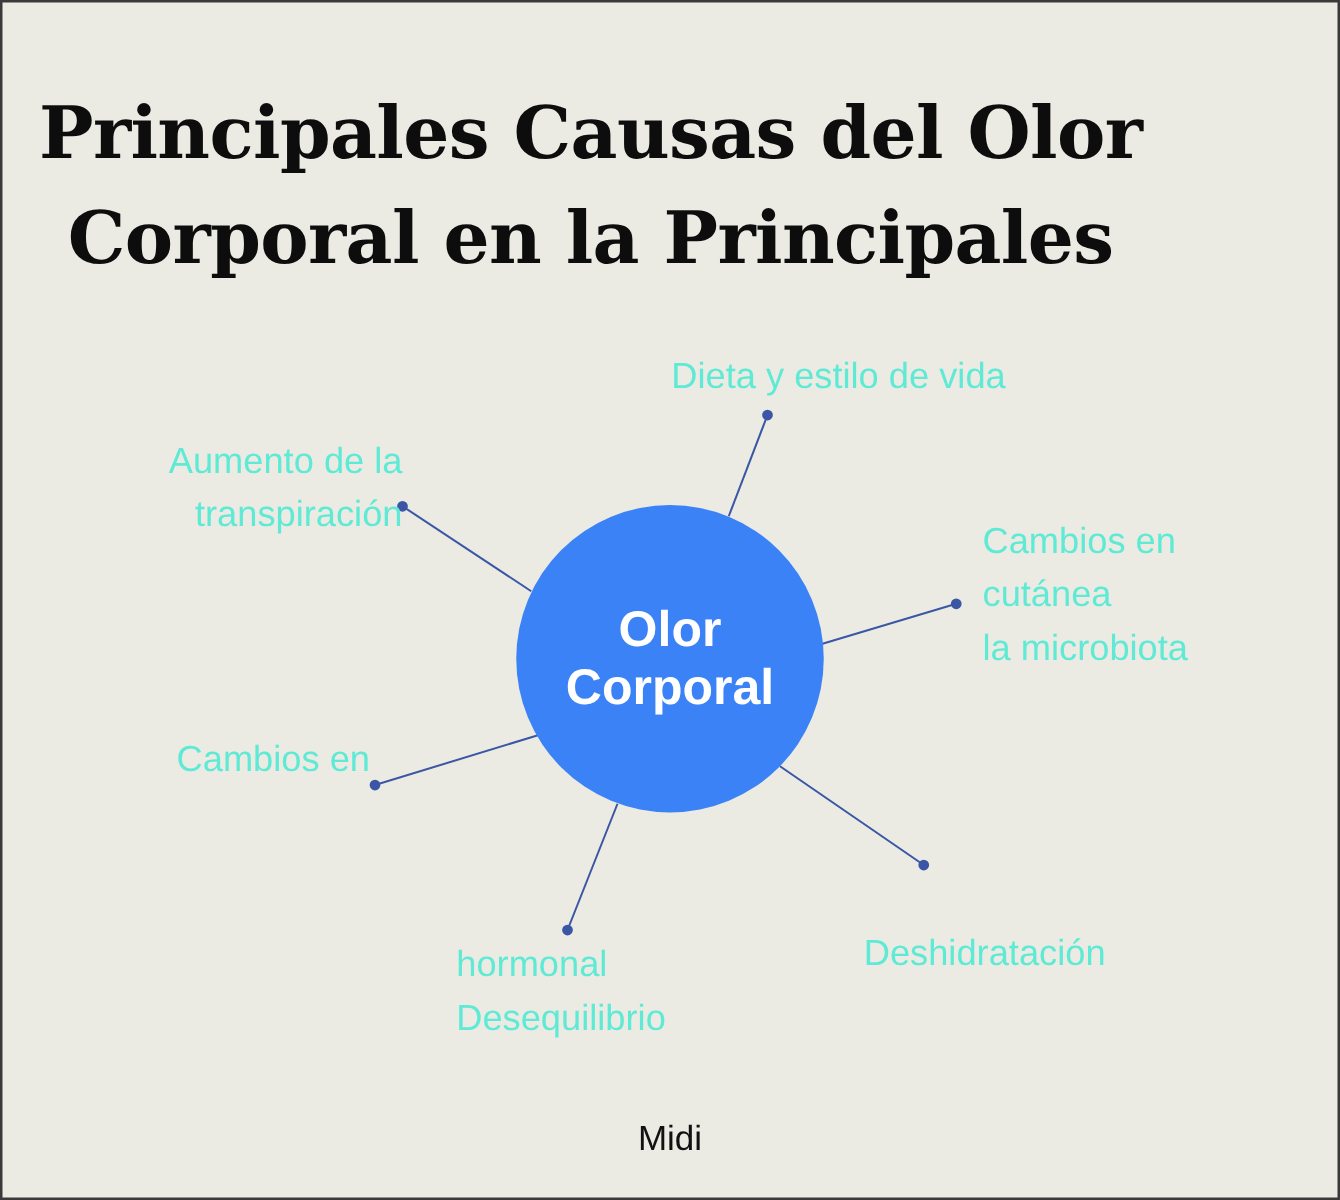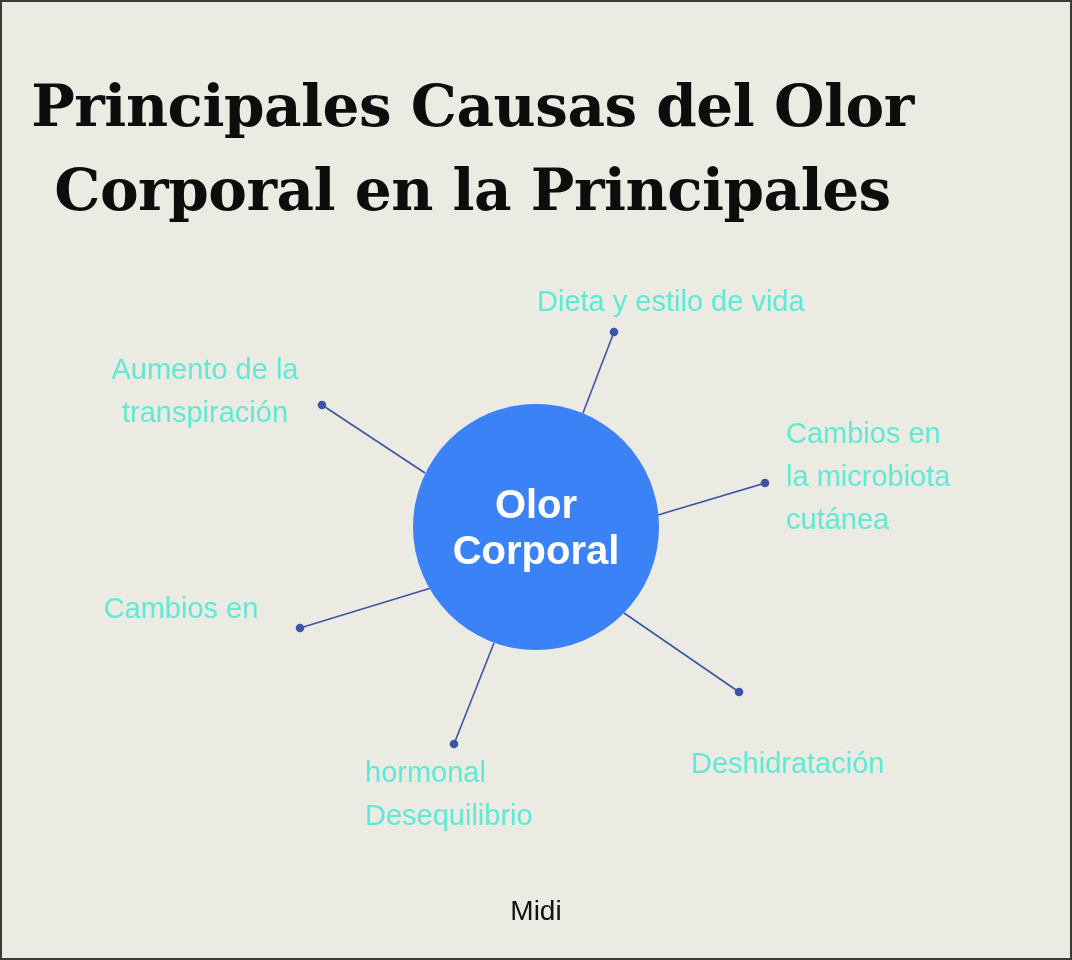--- a/index.html
+++ b/index.html
@@ -47,21 +47,21 @@
     }
     .label {
       position: absolute;
       font-family: "Liberation Sans", "DejaVu Sans", sans-serif;
       font-size: 29px;
       line-height: 43px;
       color: #5eead4;
       white-space: nowrap;
     }
     .label span { display: block; }
-    .left { text-align: center; }
+    .left { text-align: right; }
     .right { text-align: left; }
     .footer {
       position: absolute;
       left: 0; top: 895px; width: 1072px;
       text-align: center;
       font-family: Liberation Sans, sans-serif;
       font-size: 28px; color: #111111;
     }
   </style>
 </head>
@@ -95,22 +95,22 @@
   <span>Olor</span>
   <span>Corporal</span>
 </div>
 
 <div class="label right" style="left:537px; top:280px;">
   <span>Dieta y estilo de vida</span>
 </div>
 
 <div class="label right" style="left:786px; top:412px;">
   <span>Cambios en</span>
+  <span>cutánea</span>
   <span>la microbiota</span>
-  <span>cutánea</span>
 </div>
 
 <div class="label right" style="left:691px; top:742px;">
   <span>Deshidratación</span>
 </div>
 
 <div class="label right" style="left:365px; top:751px;">
   <span>hormonal</span>
   <span>Desequilibrio</span>
 </div>

